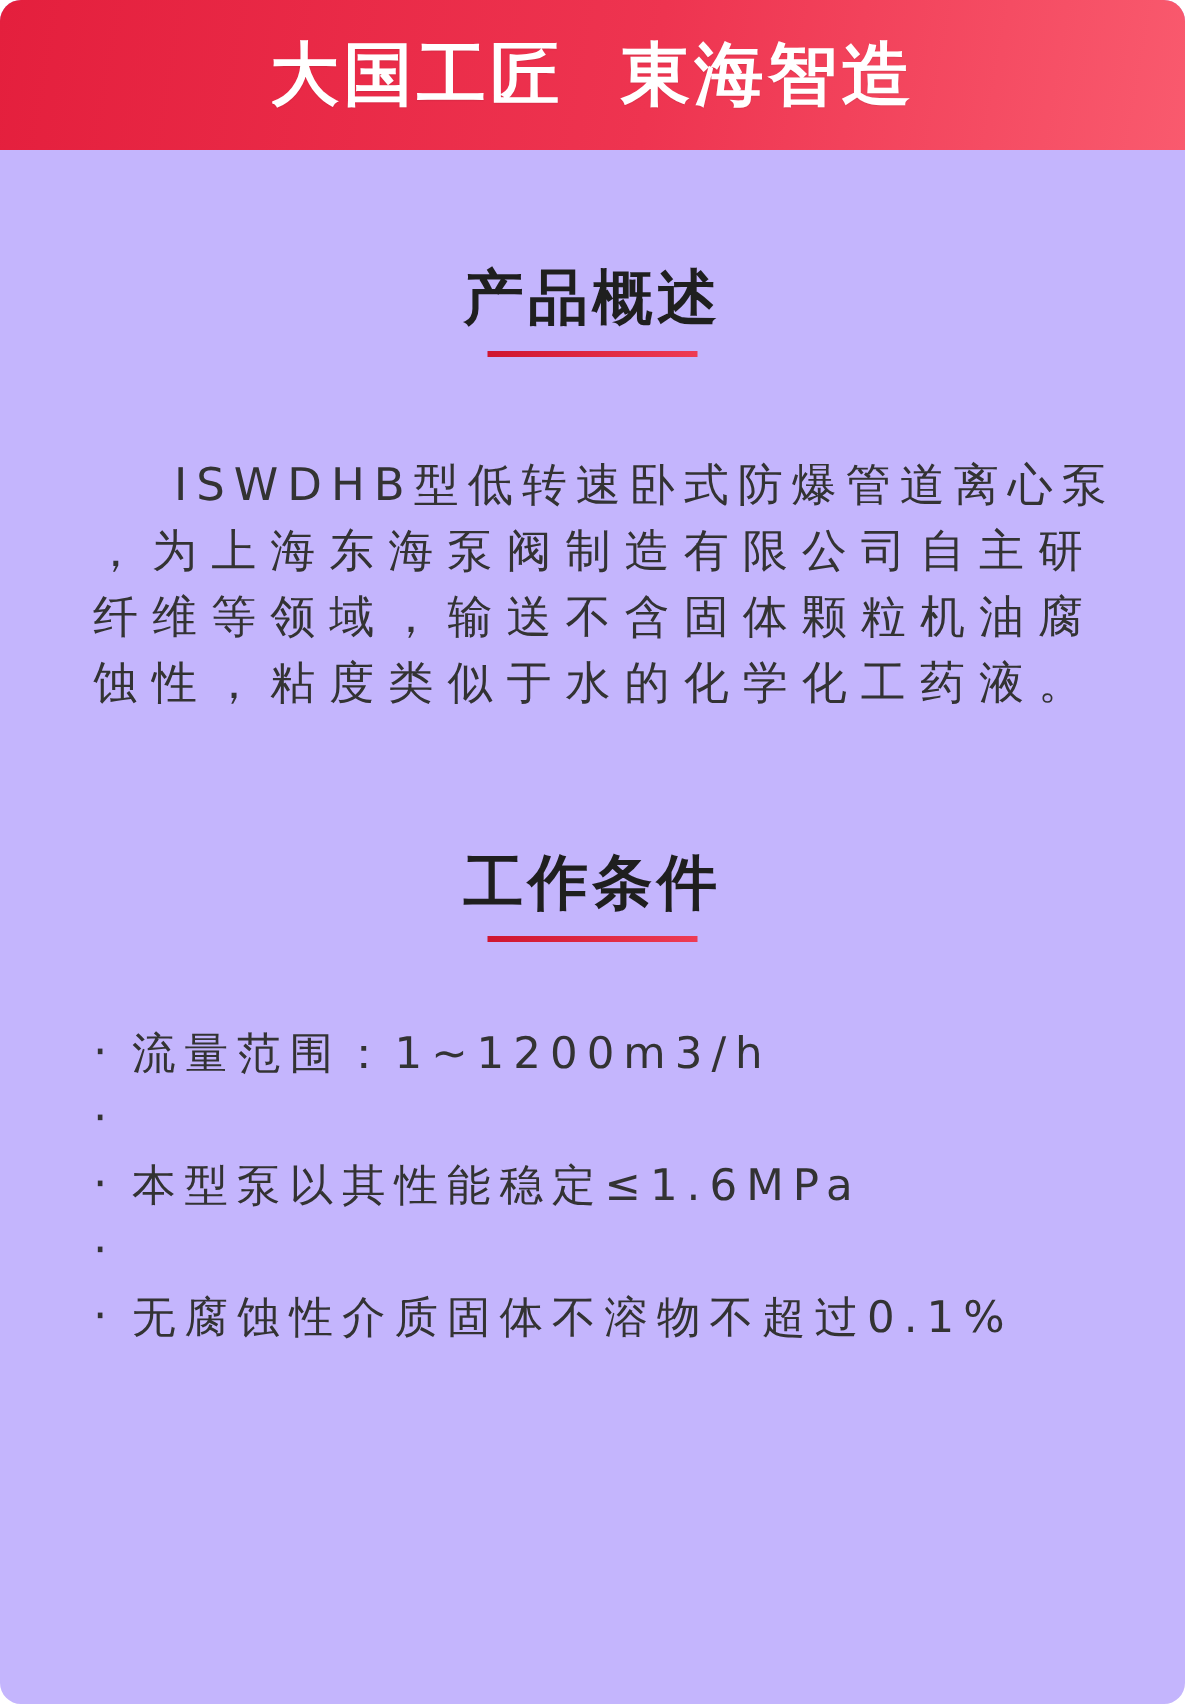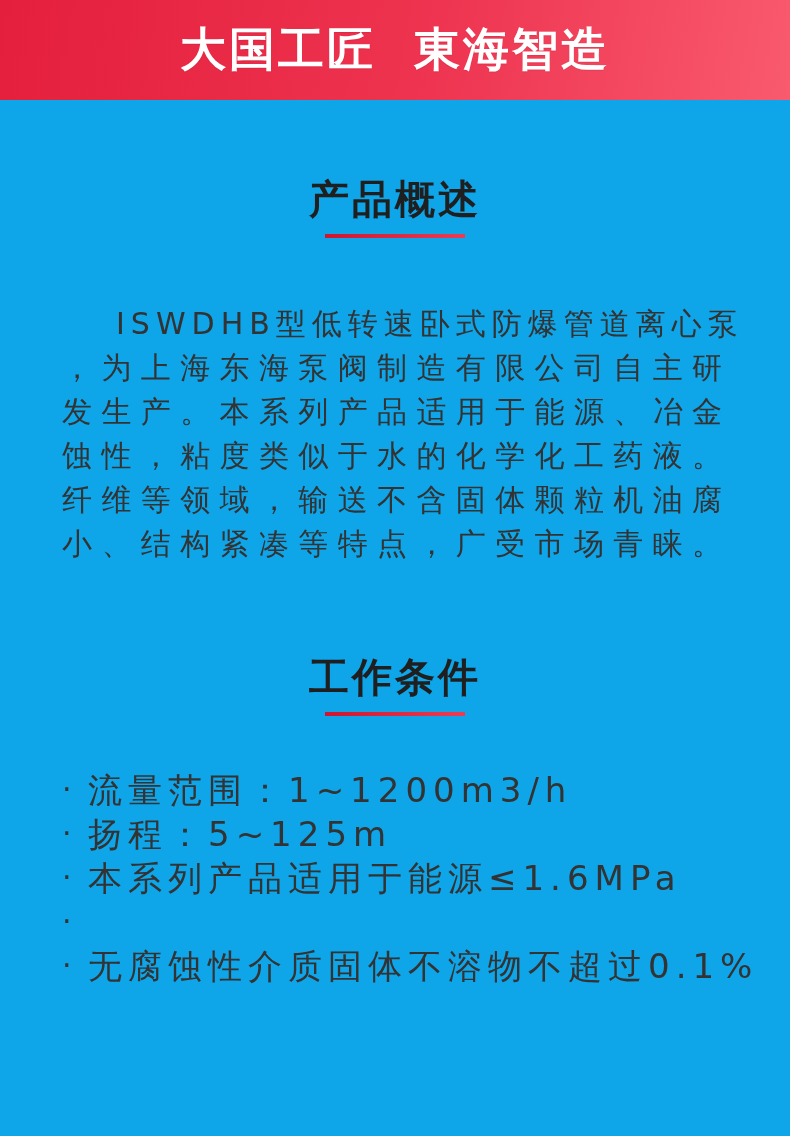--- a/index.html
+++ b/index.html
@@ -4,23 +4,24 @@
 <style>
   * { margin: 0; padding: 0; box-sizing: border-box; }
   html, body {
     width: 790px;
     background: #ffffff;
     font-family: "DejaVu Sans", sans-serif;
   }
   .page {
     width: 790px;
     height: 1136px;
-    background: #0ea5e9;
+    background: #c4b5fd;
     overflow: hidden;
     position: relative;
+    border-radius: 14px;
   }
   
   .banner {
     width: 790px;
     height: 100px;
     background: linear-gradient(100deg, #e41f3d 0%, #ee3450 55%, #f95a6e 100%);
     display: flex;
     align-items: center;
     justify-content: center;
   }
@@ -74,21 +75,21 @@
     color: #333333;
   }
   .cond-dot {
     font-size: 30px;
     line-height: 44px;
     color: #333333;
     width: 26px;
     flex: 0 0 26px;
   }
   .cond-text {
-    font-size: 34px;
+    font-size: 29px;
     line-height: 44px;
     letter-spacing: 6px;
     white-space: nowrap;
   }
 </style>
 </head>
 <body>
 
 <div class="page">
 
@@ -96,43 +97,40 @@
     <div class="banner-title">大国工匠  東海智造</div>
   </div>
 
   <div>
     <h2 class="section-heading heading-overview">产品概述</h2>
     <div class="heading-underline"></div>
 
     <div class="para">
       <div class="para-line indent">ISWDHB型低转速卧式防爆管道离心泵</div>
       <div class="para-line">，为上海东海泵阀制造有限公司自主研</div>
-      <div class="para-line">发生产。本系列产品适用于能源、冶金</div>
+      <div class="para-line">纤维等领域，输送不含固体颗粒机油腐</div>
       <div class="para-line">蚀性，粘度类似于水的化学化工药液。</div>
-      <div class="para-line">纤维等领域，输送不含固体颗粒机油腐</div>
-      <div class="para-line">小、结构紧凑等特点，广受市场青睐。</div>
     </div>
   </div>
 
   <div>
     <h2 class="section-heading heading-conditions">工作条件</h2>
     <div class="heading-underline"></div>
 
     <div class="cond-list">
       <div class="cond-item">
         <span class="cond-dot">·</span>
         <span class="cond-text">流量范围：1~1200m3/h</span>
       </div>
       <div class="cond-item">
         <span class="cond-dot">·</span>
-        <span class="cond-text">扬程：5~125m</span>
       </div>
       <div class="cond-item">
         <span class="cond-dot">·</span>
-        <span class="cond-text">本系列产品适用于能源≤1.6MPa</span>
+        <span class="cond-text">本型泵以其性能稳定≤1.6MPa</span>
       </div>
       <div class="cond-item">
         <span class="cond-dot">·</span>
       </div>
       <div class="cond-item">
         <span class="cond-dot">·</span>
         <span class="cond-text">无腐蚀性介质固体不溶物不超过0.1%</span>
       </div>
     </div>
   </div>

